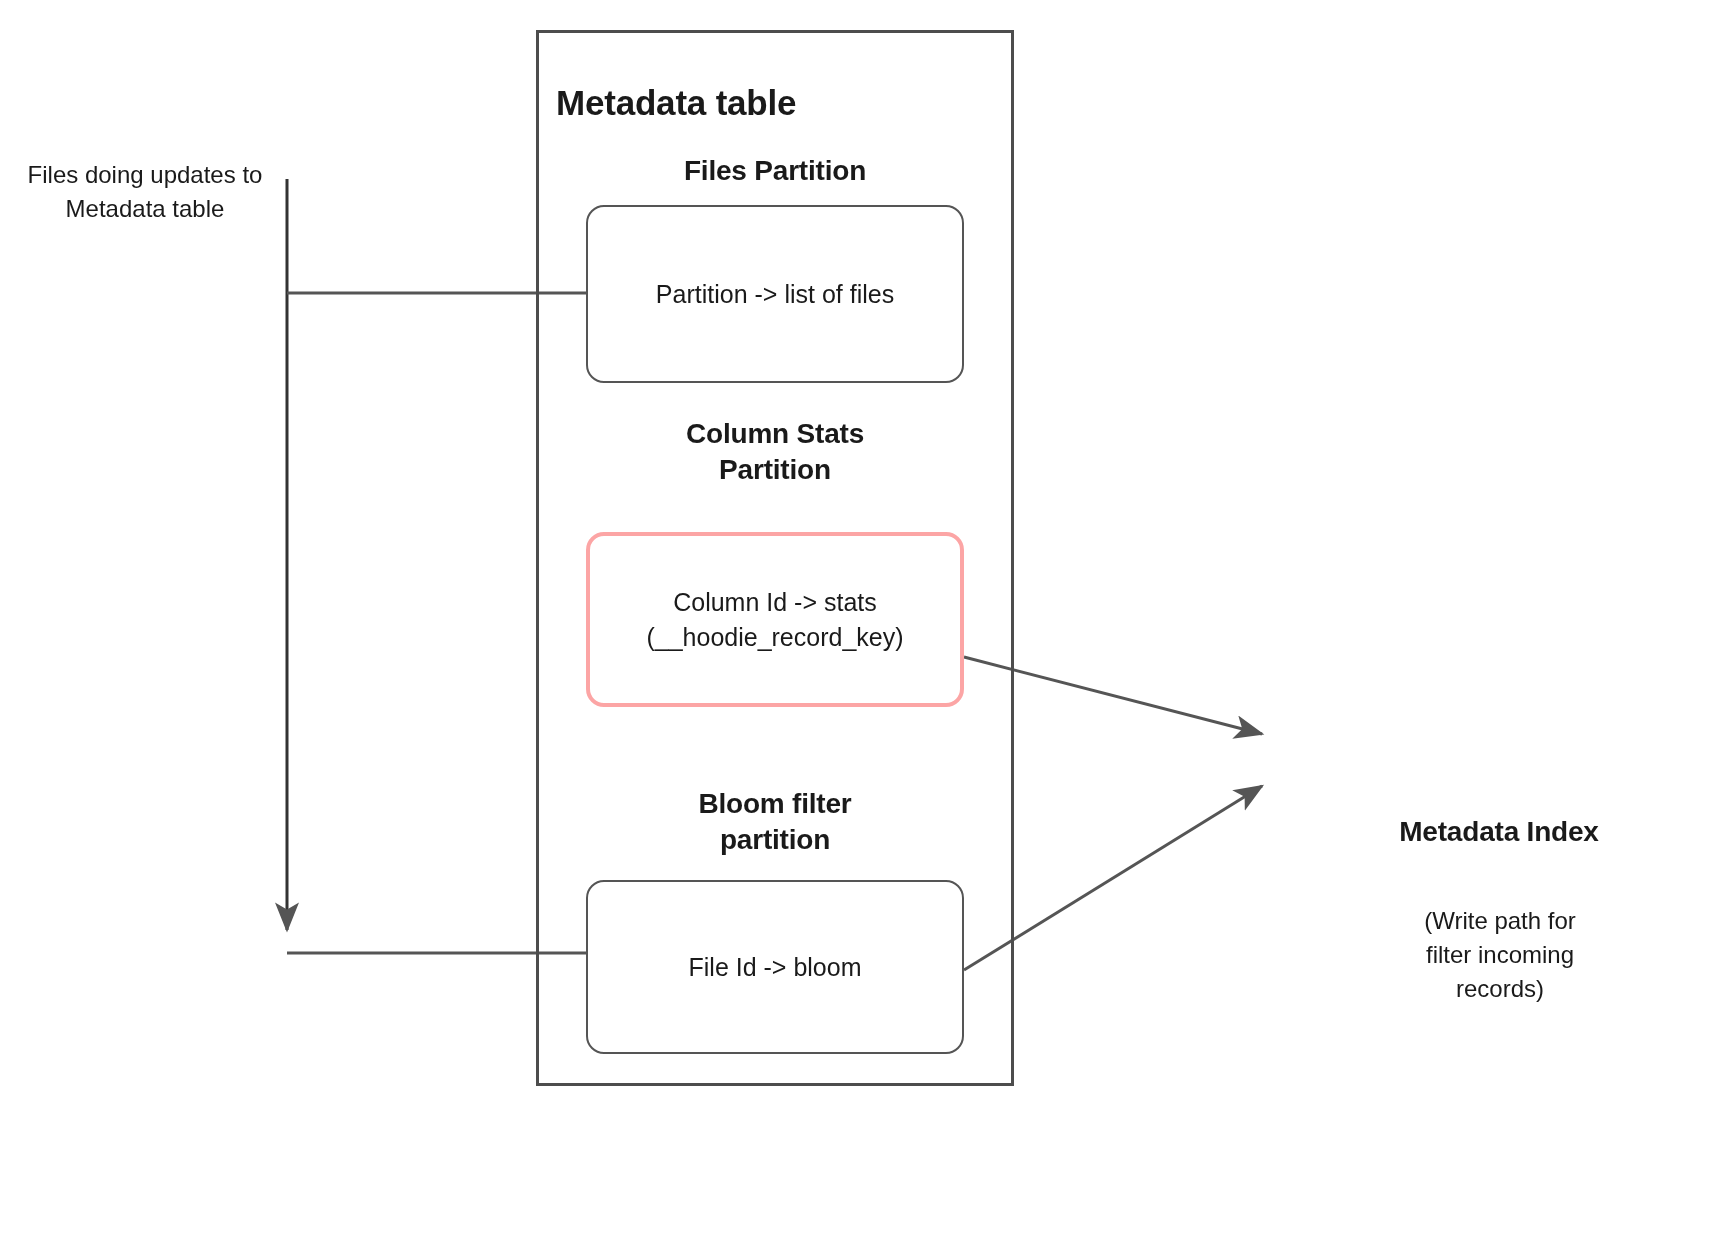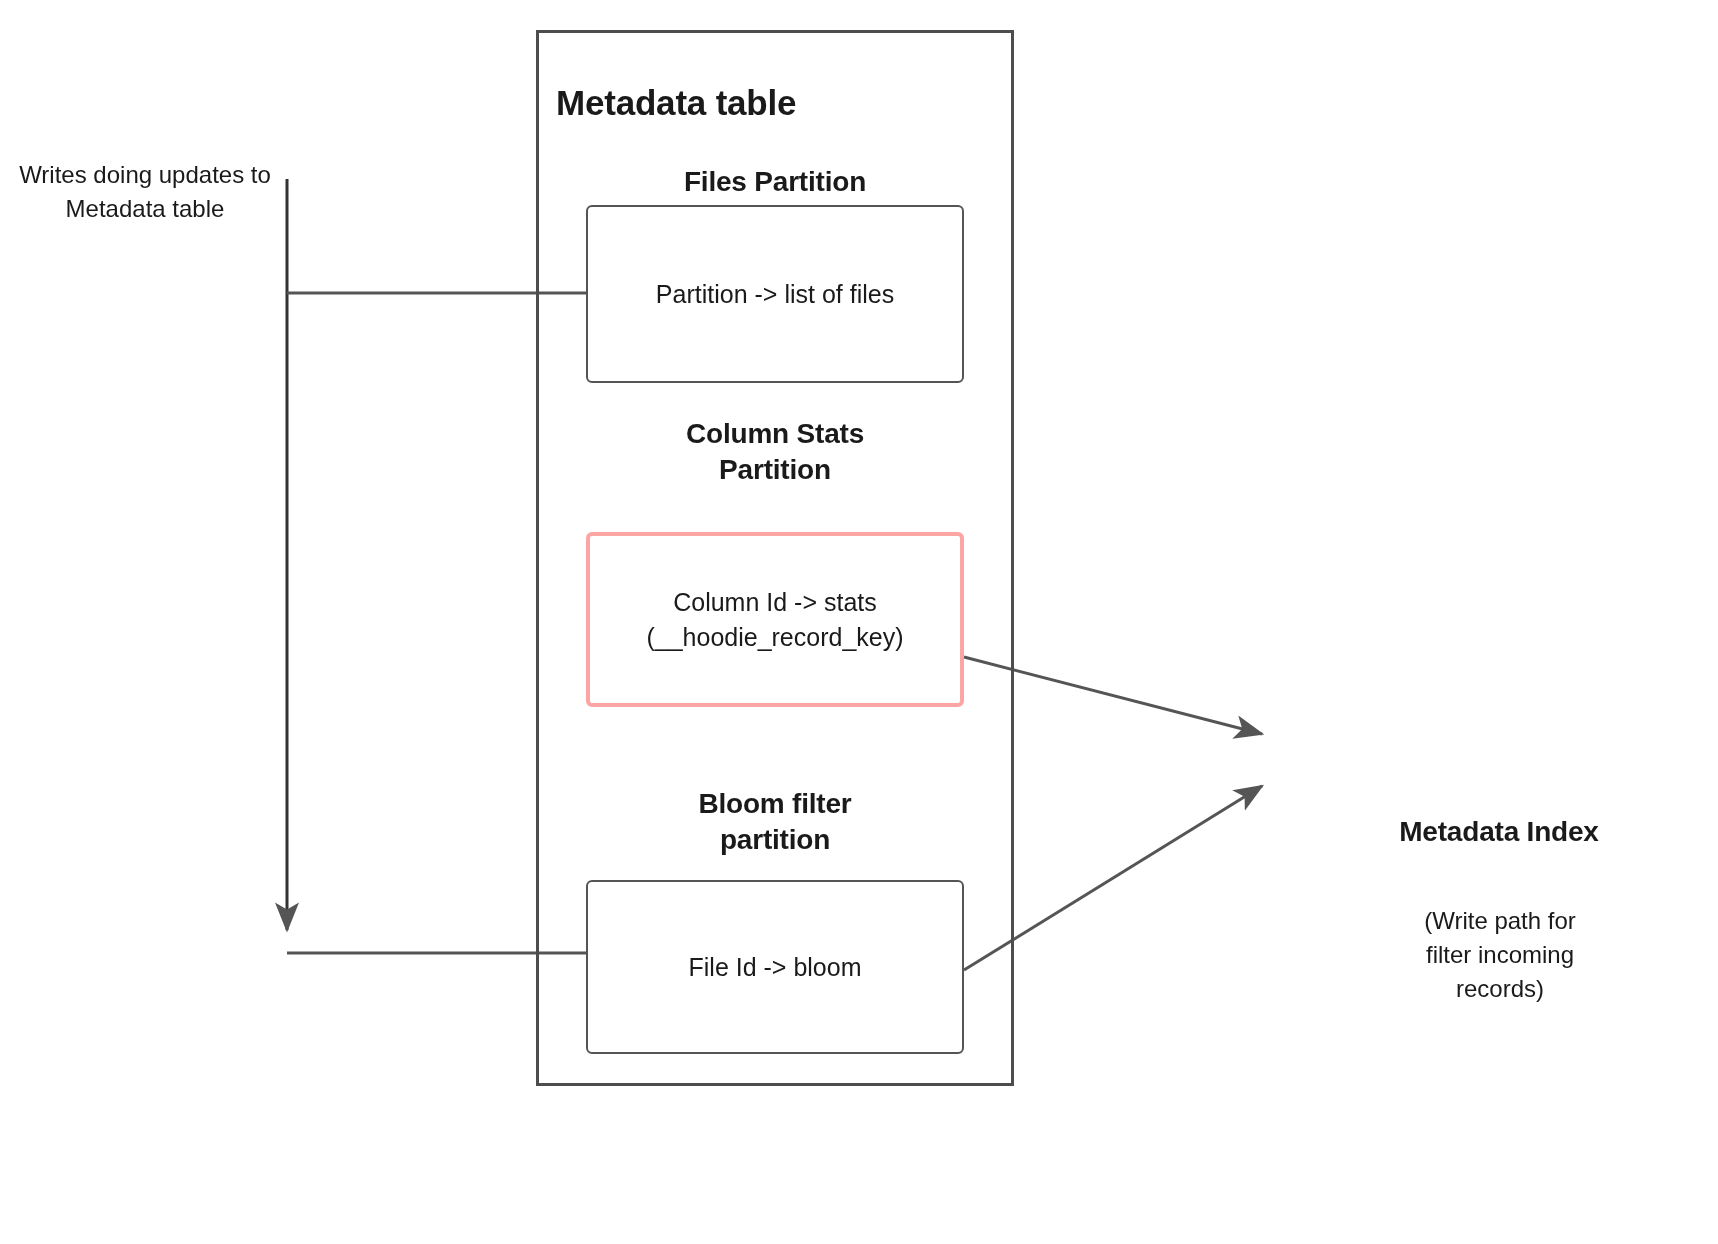--- a/index.html
+++ b/index.html
@@ -53,21 +53,21 @@
     text-align: left;
     font-size: 35px;
     font-weight: bold;
     letter-spacing: -0.2px;
   }
   .part-title {
     font-size: 28px;
     font-weight: bold;
     letter-spacing: -0.2px;
   }
-  .files-title   { left: 586px; top: 164px; width: 378px; }
+  .files-title   { left: 586px; top: 153px; width: 378px; }
   .colstats-title{ left: 586px; top: 416px; width: 378px; }
   .bloom-title   { left: 586px; top: 786px; width: 378px; }
 
   .left-note {
     left: 10px;
     top: 158px;
     width: 270px;
     font-size: 24px;
     line-height: 1.42;
   }
@@ -85,21 +85,21 @@
     width: 380px;
     font-size: 24px;
     line-height: 1.42;
   }
 
   
   .inner-box {
     position: absolute;
     box-sizing: border-box;
     border: 2px solid #555555;
-    border-radius: 6px;
+    border-radius: 18px;
     background: #ffffff;
     display: flex;
     align-items: center;
     justify-content: center;
     text-align: center;
     font-size: 25px;
     line-height: 1.40;
     white-space: pre-line;
   }
   .inner-box.emphasis {
@@ -132,21 +132,21 @@
 
     <g>
       <path d="M964,657 L1262,734" stroke="#555555" stroke-width="3" fill="none" marker-end="url(#arrowFilled)"></path>
     </g>
 
     <g>
       <path d="M964,970 L1262,786" stroke="#555555" stroke-width="3" fill="none" marker-end="url(#arrowFilled)"></path>
     </g>
   </svg>
 
-  <div class="lbl left-note">Writes doing updates to Metadata table</div>
+  <div class="lbl left-note">Files doing updates to Metadata table</div>
 
   <div class="outer-box"></div>
 
   <div class="lbl outer-title">Metadata table</div>
 
   <div class="lbl part-title files-title">Files Partition</div>
   <div class="inner-box box-files">
     <span class="box-text">Partition -&gt; list of files</span>
   </div>
 

